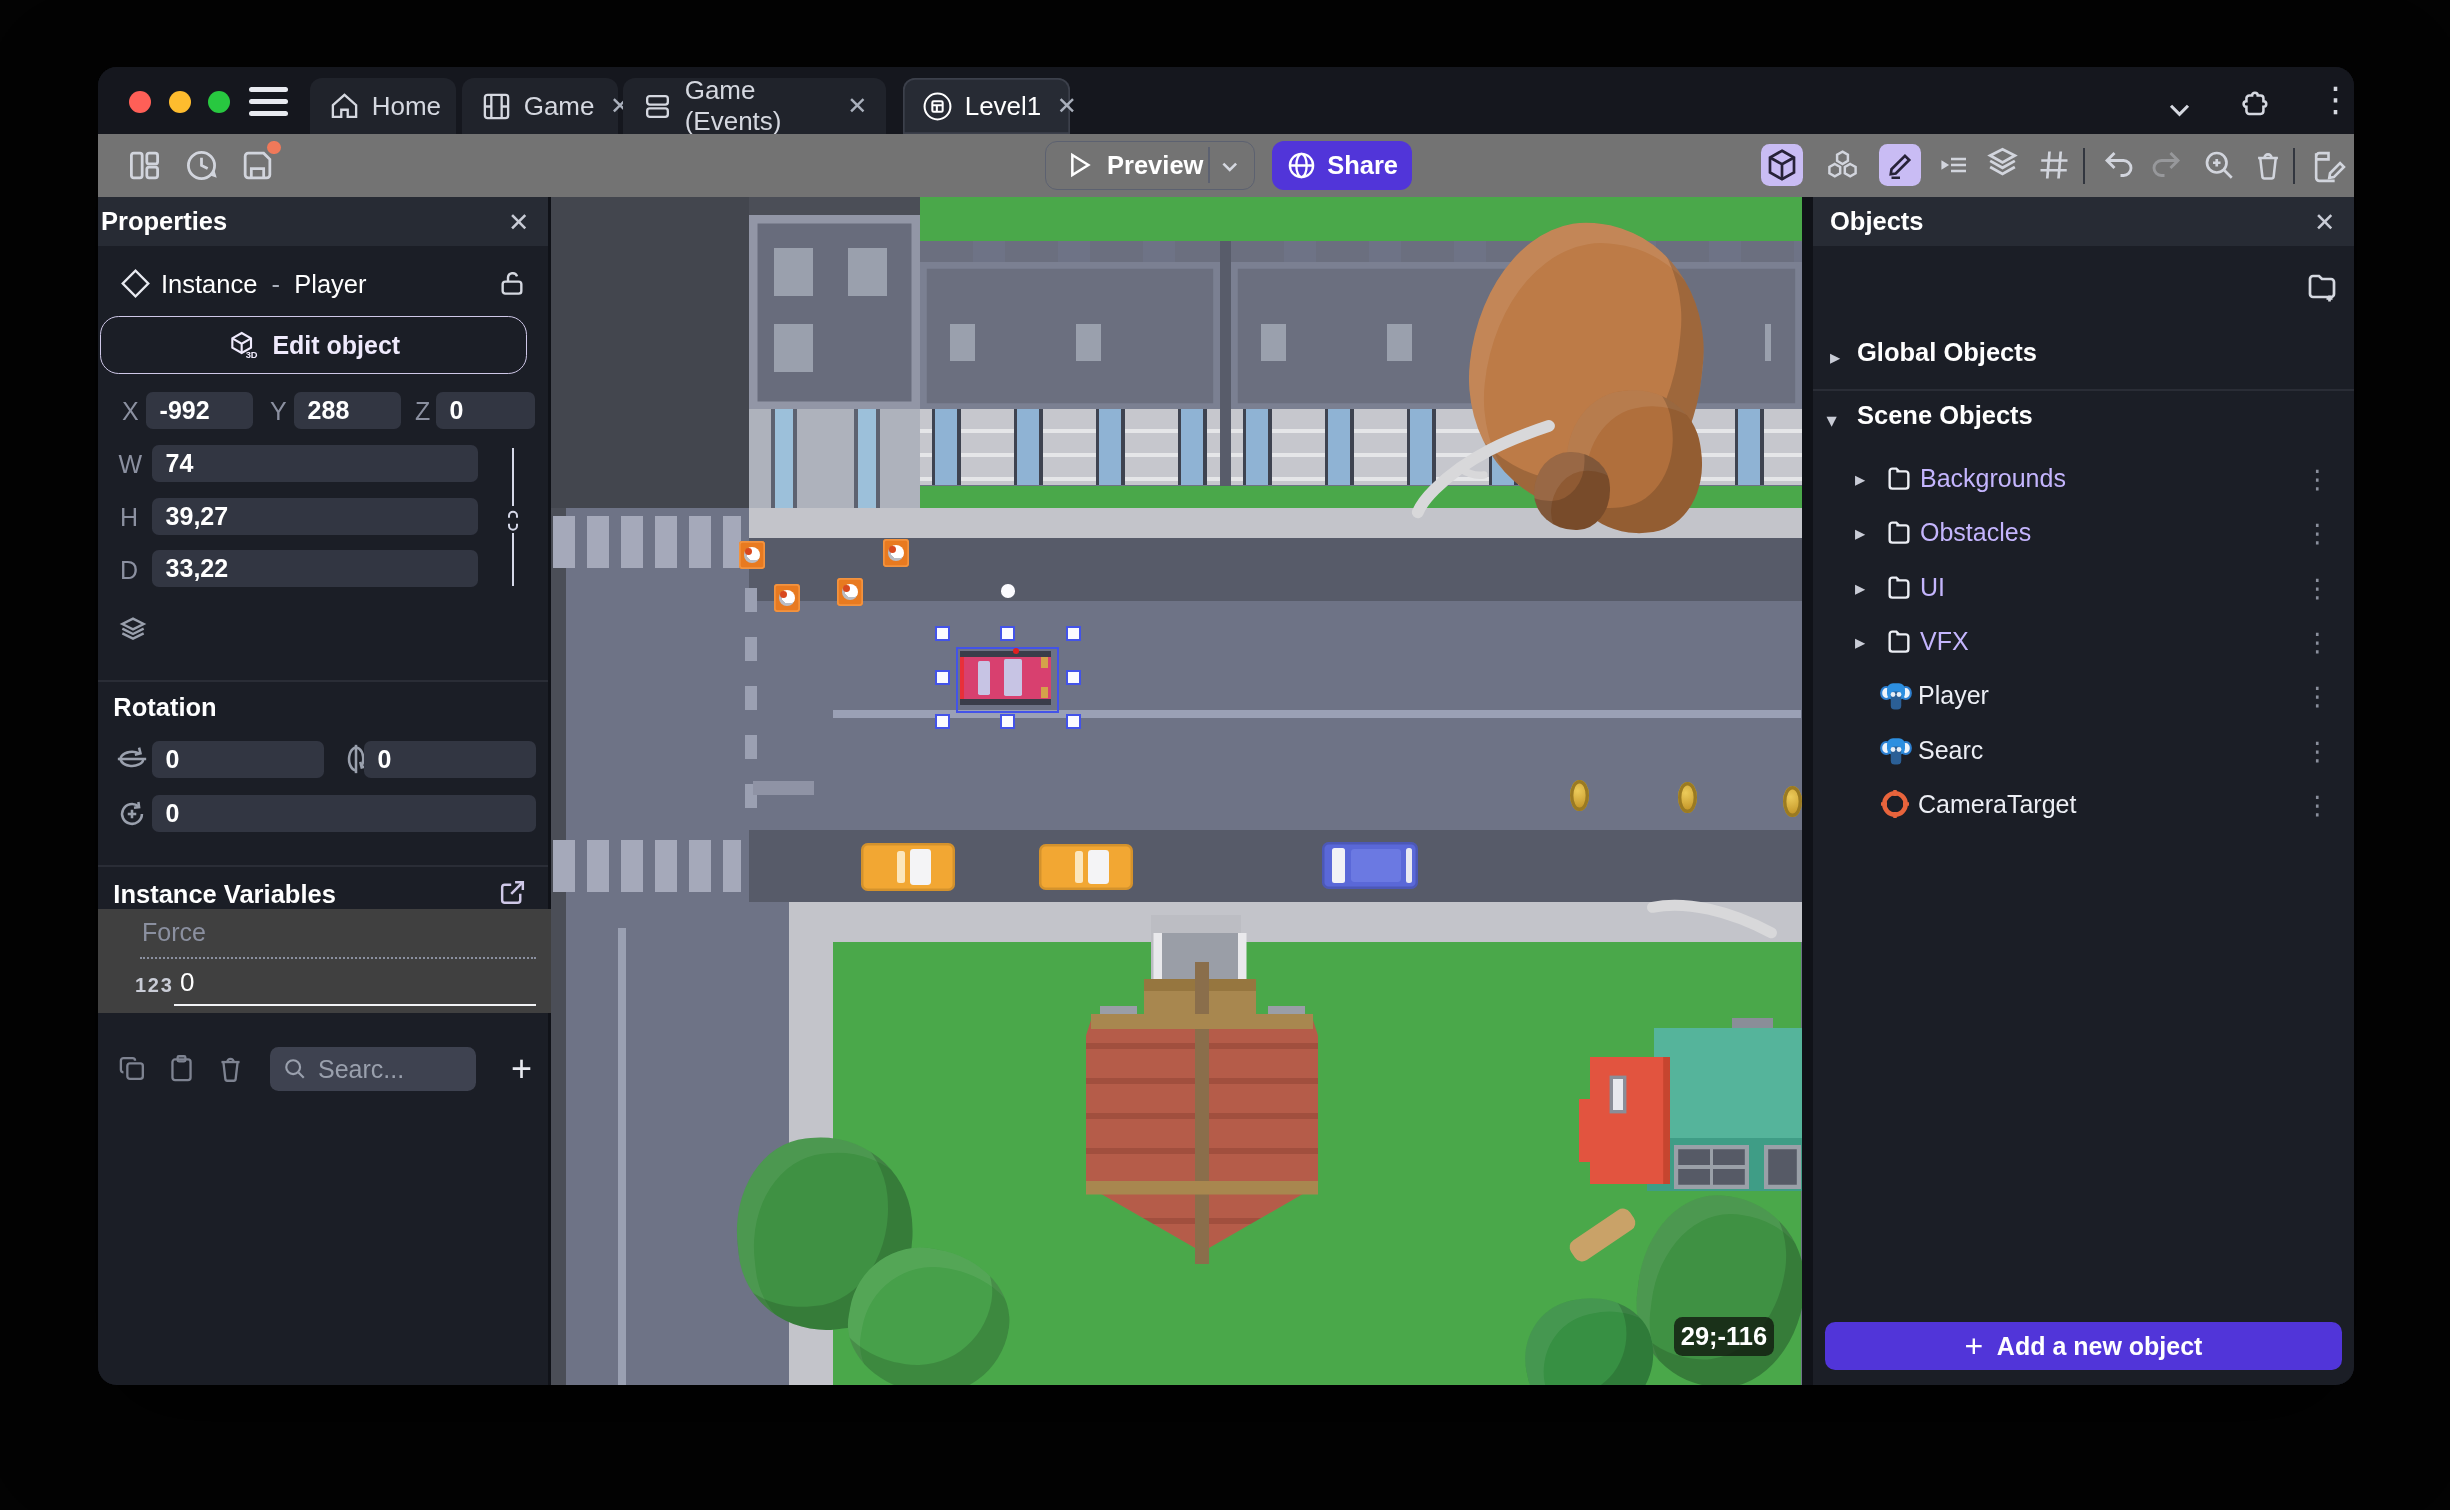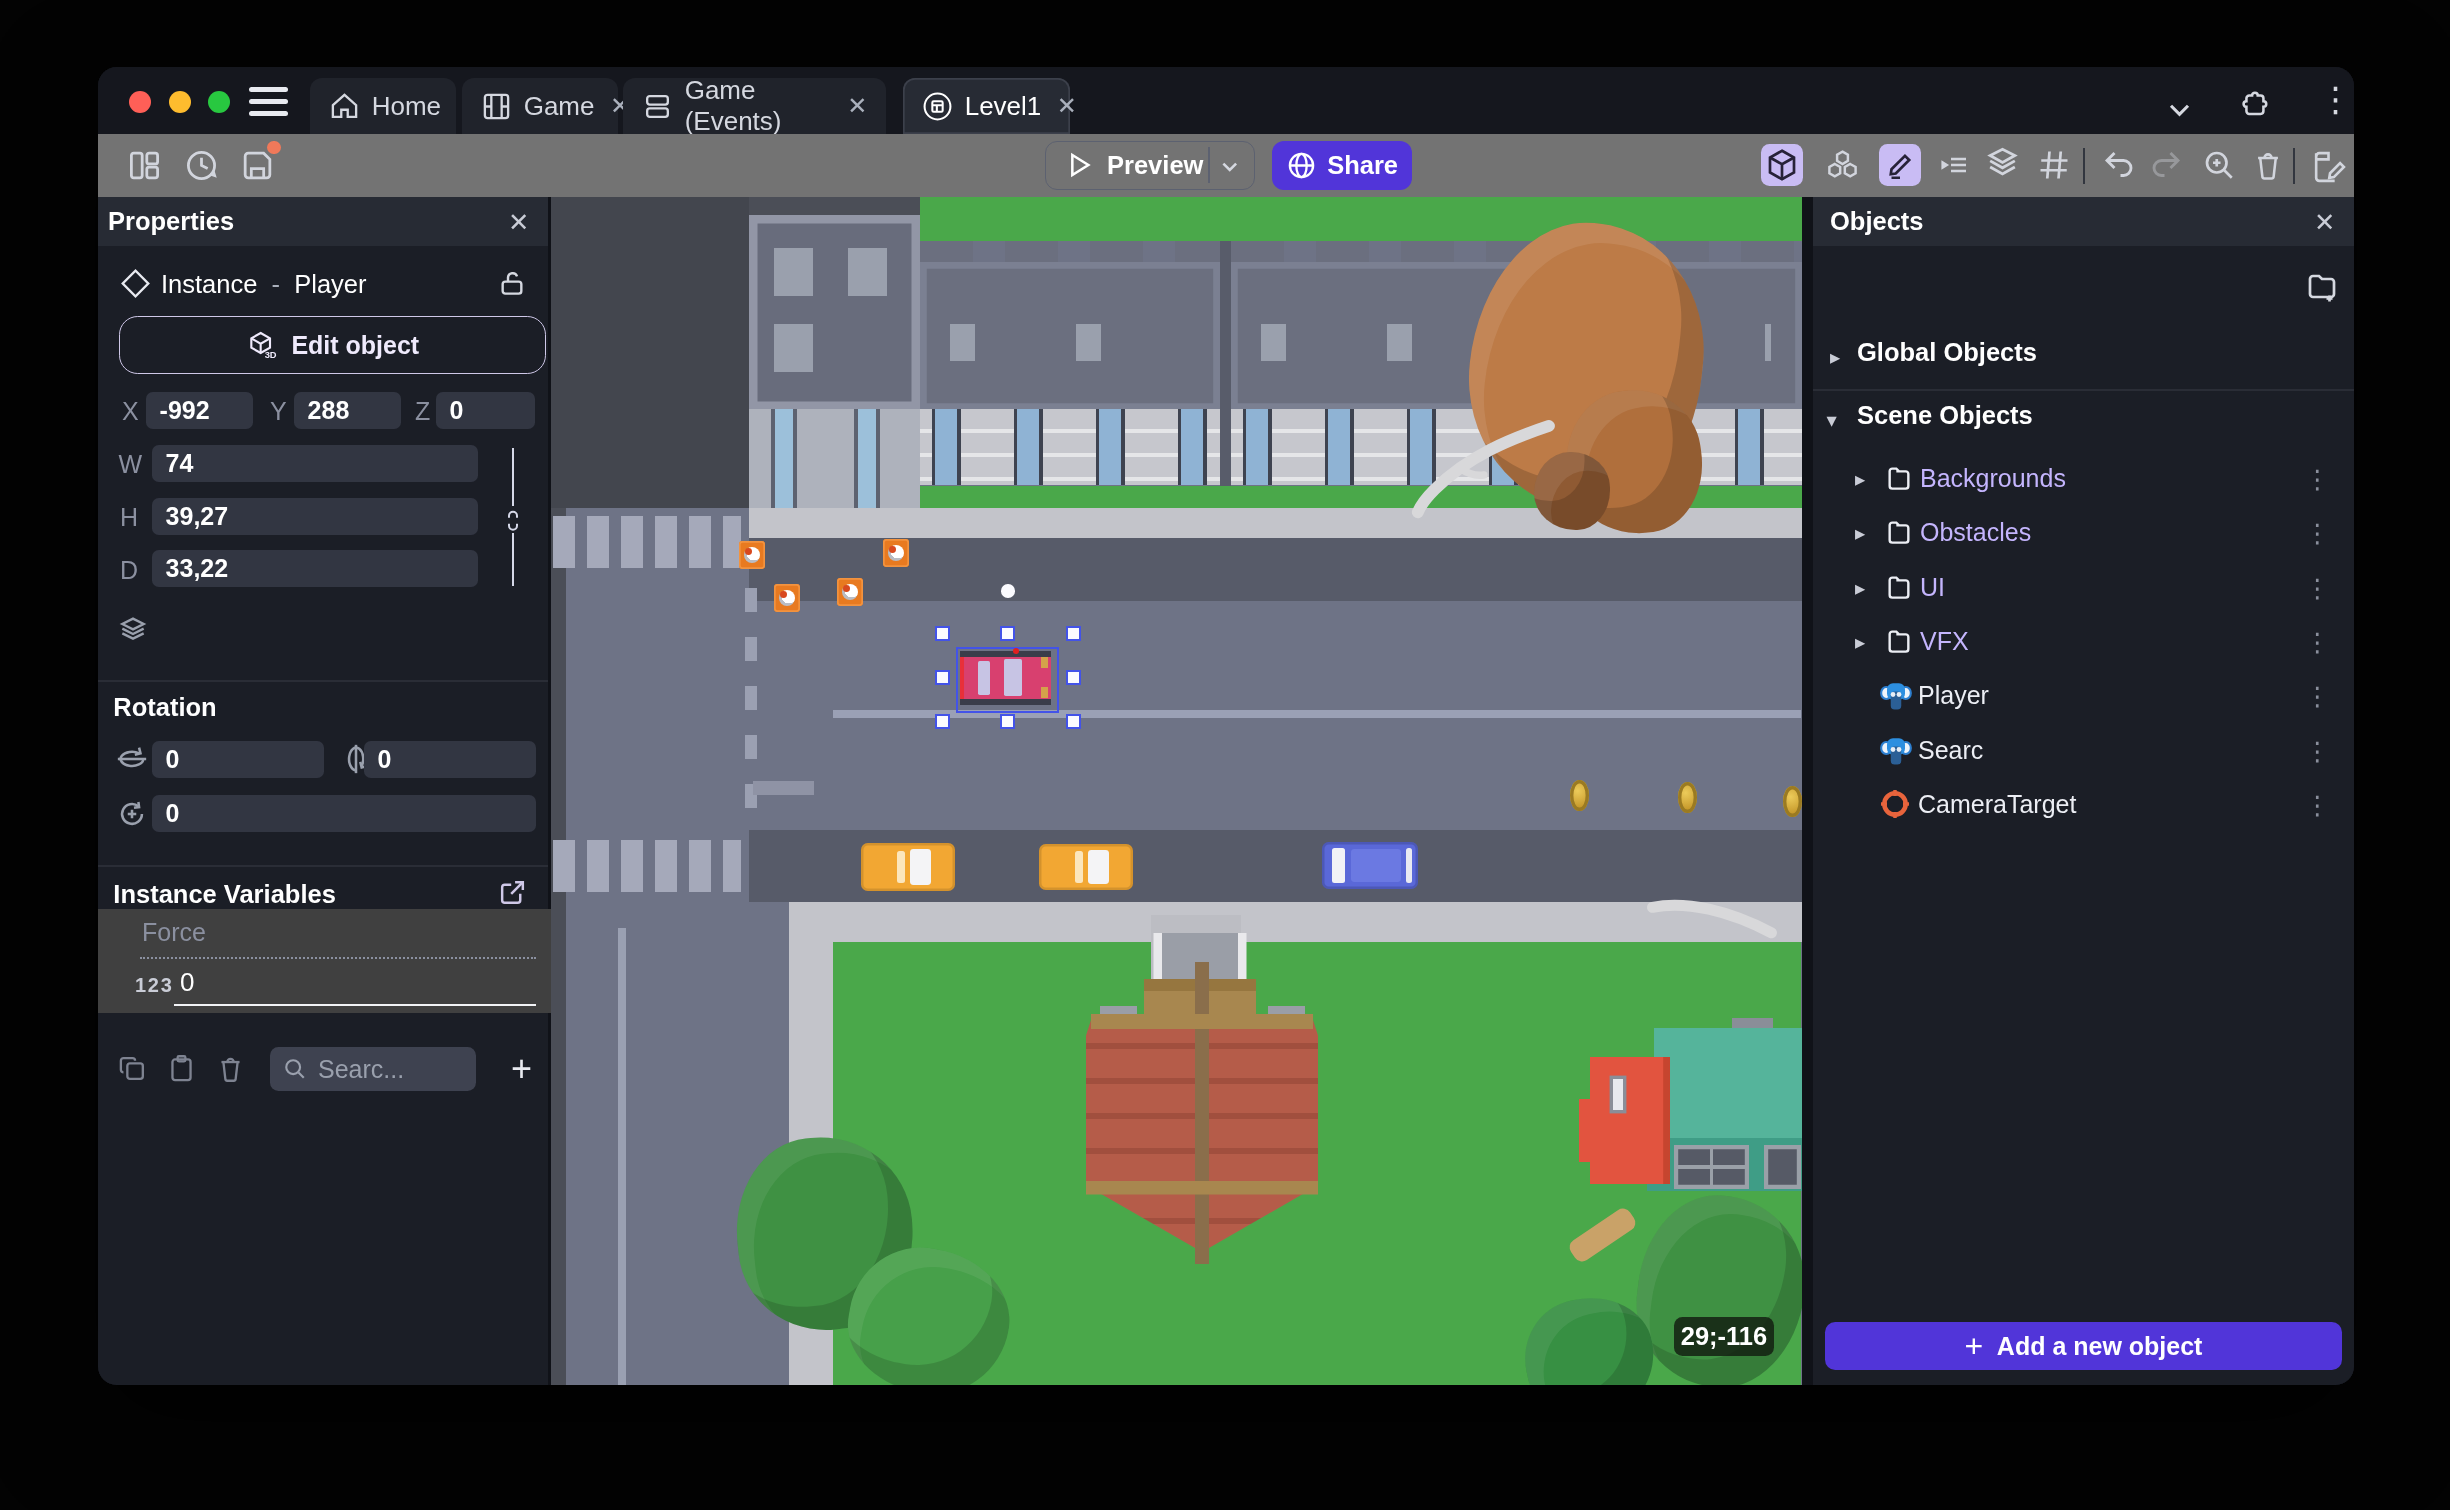--- a/index.html
+++ b/index.html
@@ -250,36 +250,36 @@
             <path d="M4 4 v16 a2 2 0 0 0 2 2 h10"></path>
             <path d="M13 17 L19.5 10.5 L22 13 L15.5 19.5 L12.5 20 Z"></path>
           </svg>
     </div>
   </div>
 
   <div id="workspace" class="abs">
 
     <div class="abs panel" style="left:0;top:0;width:450px;height:1188px">
       <div class="abs phead">
-        <span style="margin-left:10px">Properties</span>
+        <span style="margin-left:3px">Properties</span>
         <span class="pclose">✕</span>
       </div>
 
       <svg class="abs" style="left:22px;top:71px" width="31" height="31" viewBox="0 0 24 24" fill="none" stroke="#e8eaf0" stroke-width="1.8">
             <rect x="5" y="5" width="14" height="14" transform="rotate(45 12 12)"></rect>
           </svg>
       <div class="abs" style="left:63px;top:73px;font-size:25.5px;color:#fff">
         <span>Instance</span>&nbsp;&nbsp;<span style="color:#aab0bc">-</span>&nbsp;&nbsp;<span>Player</span>
       </div>
       <svg class="abs" style="left:398px;top:70px" width="32" height="32" viewBox="0 0 24 24" fill="none" stroke="#d5d8e0" stroke-width="1.8">
             <rect x="5" y="11" width="14" height="9" rx="2"></rect>
             <path d="M9 11 V8 a3.5 3.5 0 0 1 6.8 -1"></path>
           </svg>
 
-      <div class="abs" style="left:21px;top:119px;width:425px;height:56px;border:1.7px solid #cfc8e8;border-radius:18.7px;display:flex;align-items:center;justify-content:center;gap:13.6px;font-size:25px;font-weight:bold;color:#efeafc">
+      <div class="abs" style="left:2px;top:119px;width:425px;height:56px;border:1.7px solid #cfc8e8;border-radius:18.7px;display:flex;align-items:center;justify-content:center;gap:13.6px;font-size:25px;font-weight:bold;color:#efeafc">
         <svg width="32" height="32" viewBox="0 0 24 24" fill="none" stroke="#efeafc" stroke-width="1.6" style="font-size:29px">
               <path d="M11 3 L18 7 V14 L11 18 L4 14 V7 Z"></path>
               <path d="M4 7 L11 11 L18 7 M11 11 V18"></path>
               <text x="14" y="22" font-size="7" fill="#efeafc" stroke="none" font-family="Liberation Sans">3D</text>
             </svg>
         <span>Edit object</span>
       </div>
 
       <span class="flabel" style="left:24px;top:200px">X</span>
       <input class="field" style="left: 48px; top: 195px; width: 107px;" value="-992">

